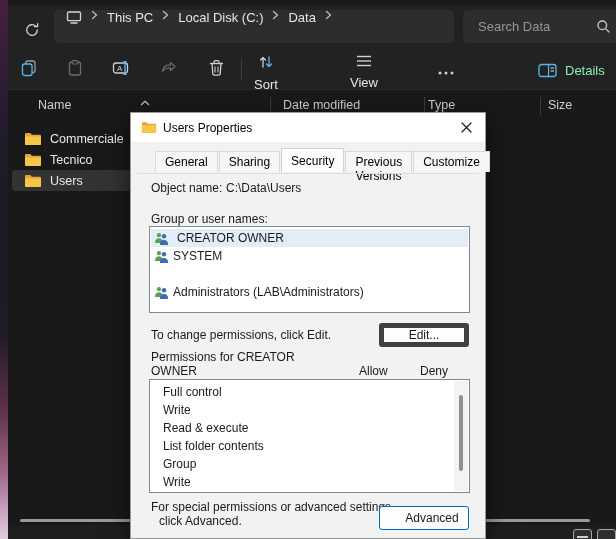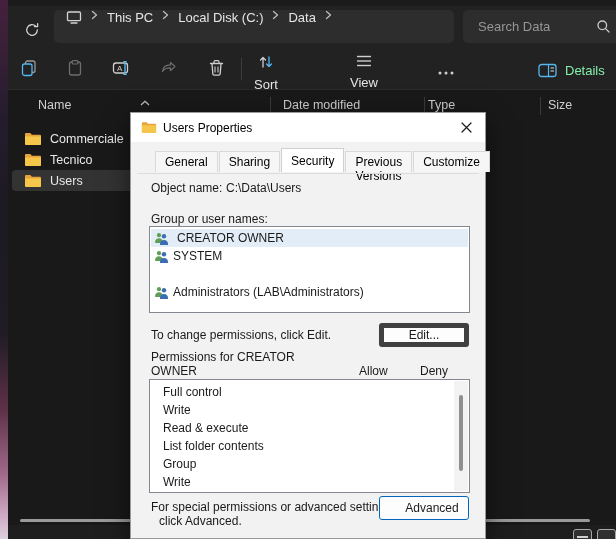--- a/index.html
+++ b/index.html
@@ -91,21 +91,21 @@
   #users-listbox { left:18px; top:113px; width:321px; height:87px; background:#fff; border:1px solid #828790; }
   .user-row { position:absolute; left:1px; right:1px; height:18px; display:flex; align-items:center; gap:4px; padding-left:3px; }
   .user-row.selected { background:#e3edf7; }
   .user-row .uname { font-size:12px; color:#1a1a1a; white-space:nowrap; }
   #user-row-0 { top:2px;gap:8px; } #user-row-1 { top:20px; } #user-row-2 { top:38px; } #user-row-3 { top:56px; }
 
   #edit-hint { left:20px; top:215px; }
   .dlg-btn { width:90px; height:24px; background:#fdfdfd; border:5px solid #404040; border-radius:3px;
     font-size:12px; color:#1a1a1a; display:flex; align-items:center; justify-content:center; }
   #edit-btn { left:248px; top:210px; }
-  #advanced-btn { left:248px; top:383px; border:1px solid #0067c0;padding-left:16px; }
+  #advanced-btn { left:248px; top:393px; border:1px solid #0067c0;padding-left:16px; }
 
   #perm-label-1 { left:20px; top:237px; }
   #perm-label-2 { left:20px; top:251px; }
   #allow-header { left:228px; top:251px; }
   #deny-header  { left:289px; top:251px; }
 
   #perm-listbox { left:18px; top:266px; width:321px; height:114px; background:#fff; border:1px solid #828790; overflow:hidden; }
   .perm-row { position:absolute; left:13px; font-size:12px; color:#1a1a1a; white-space:nowrap; }
   #perm-row-0 { top:5px; } #perm-row-1 { top:23px; } #perm-row-2 { top:41px; }
   #perm-row-3 { top:59px; } #perm-row-4 { top:77px; } #perm-row-5 { top:95px; }

